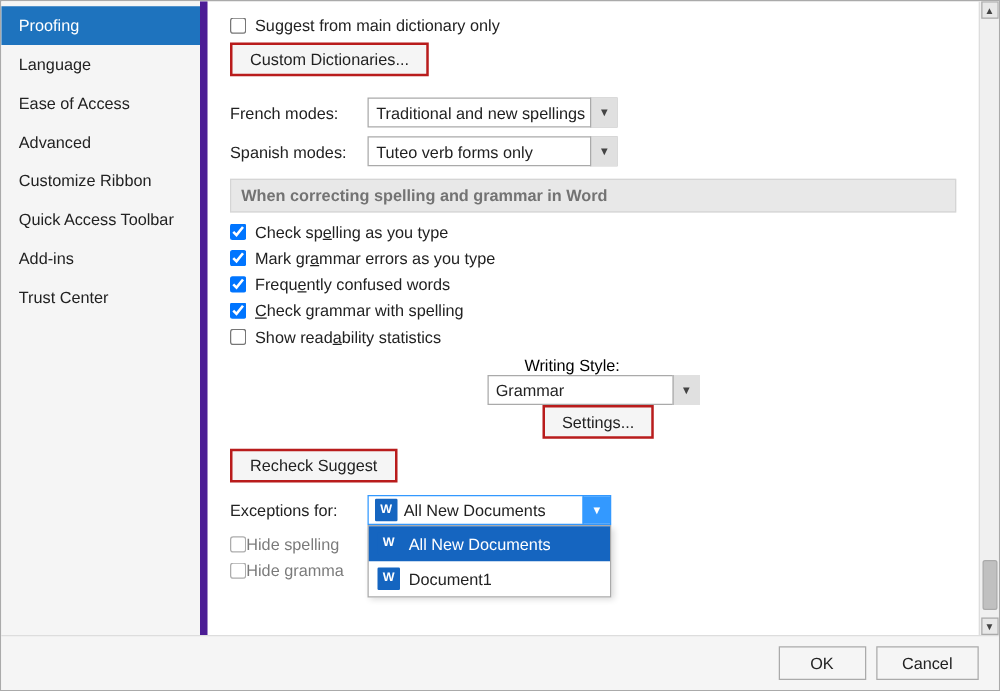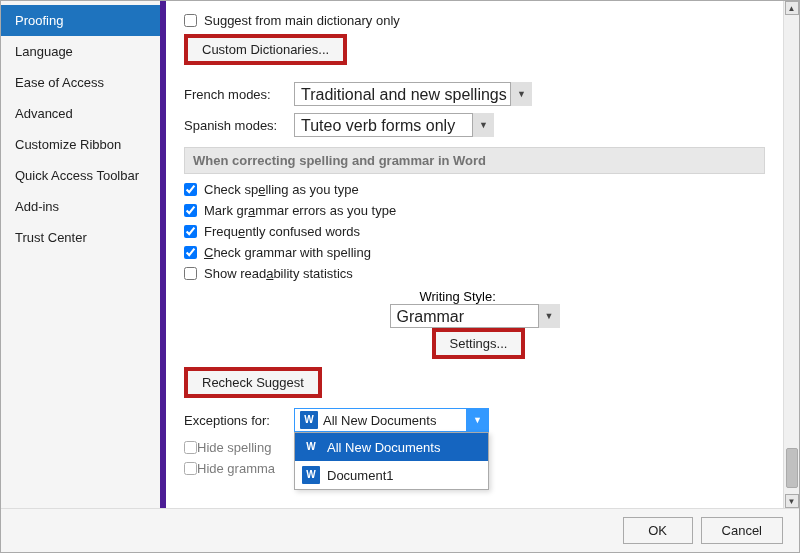--- a/index.html
+++ b/index.html
@@ -71,21 +71,21 @@
       width: 13px;
       height: 13px;
     }
 
     label {
       color: #222;
     }
 
     .btn {
       padding: 4px 14px;
-      border: 4px solid #b91c1c;
+      border: 2px solid #b91c1c;
       background: #f5f5f5;
       cursor: pointer;
       font-size: 13px;
       color: #222;
     }
 
     .custom-dict-btn {
       margin-bottom: 10px;
       display: inline-block;
     }
@@ -104,21 +104,21 @@
     .dropdown-wrapper {
       position: relative;
       display: inline-flex;
       align-items: center;
     }
 
     .dropdown-select {
       padding: 2px 24px 2px 6px;
       border: 1px solid #aaa;
       background: #fff;
-      font-size: 16px;
+      font-size: 13px;
       appearance: none;
       -webkit-appearance: none;
       min-width: 200px;
       cursor: pointer;
       color: #222;
       height: 24px;
     }
 
     .dropdown-arrow {
       position: absolute;

